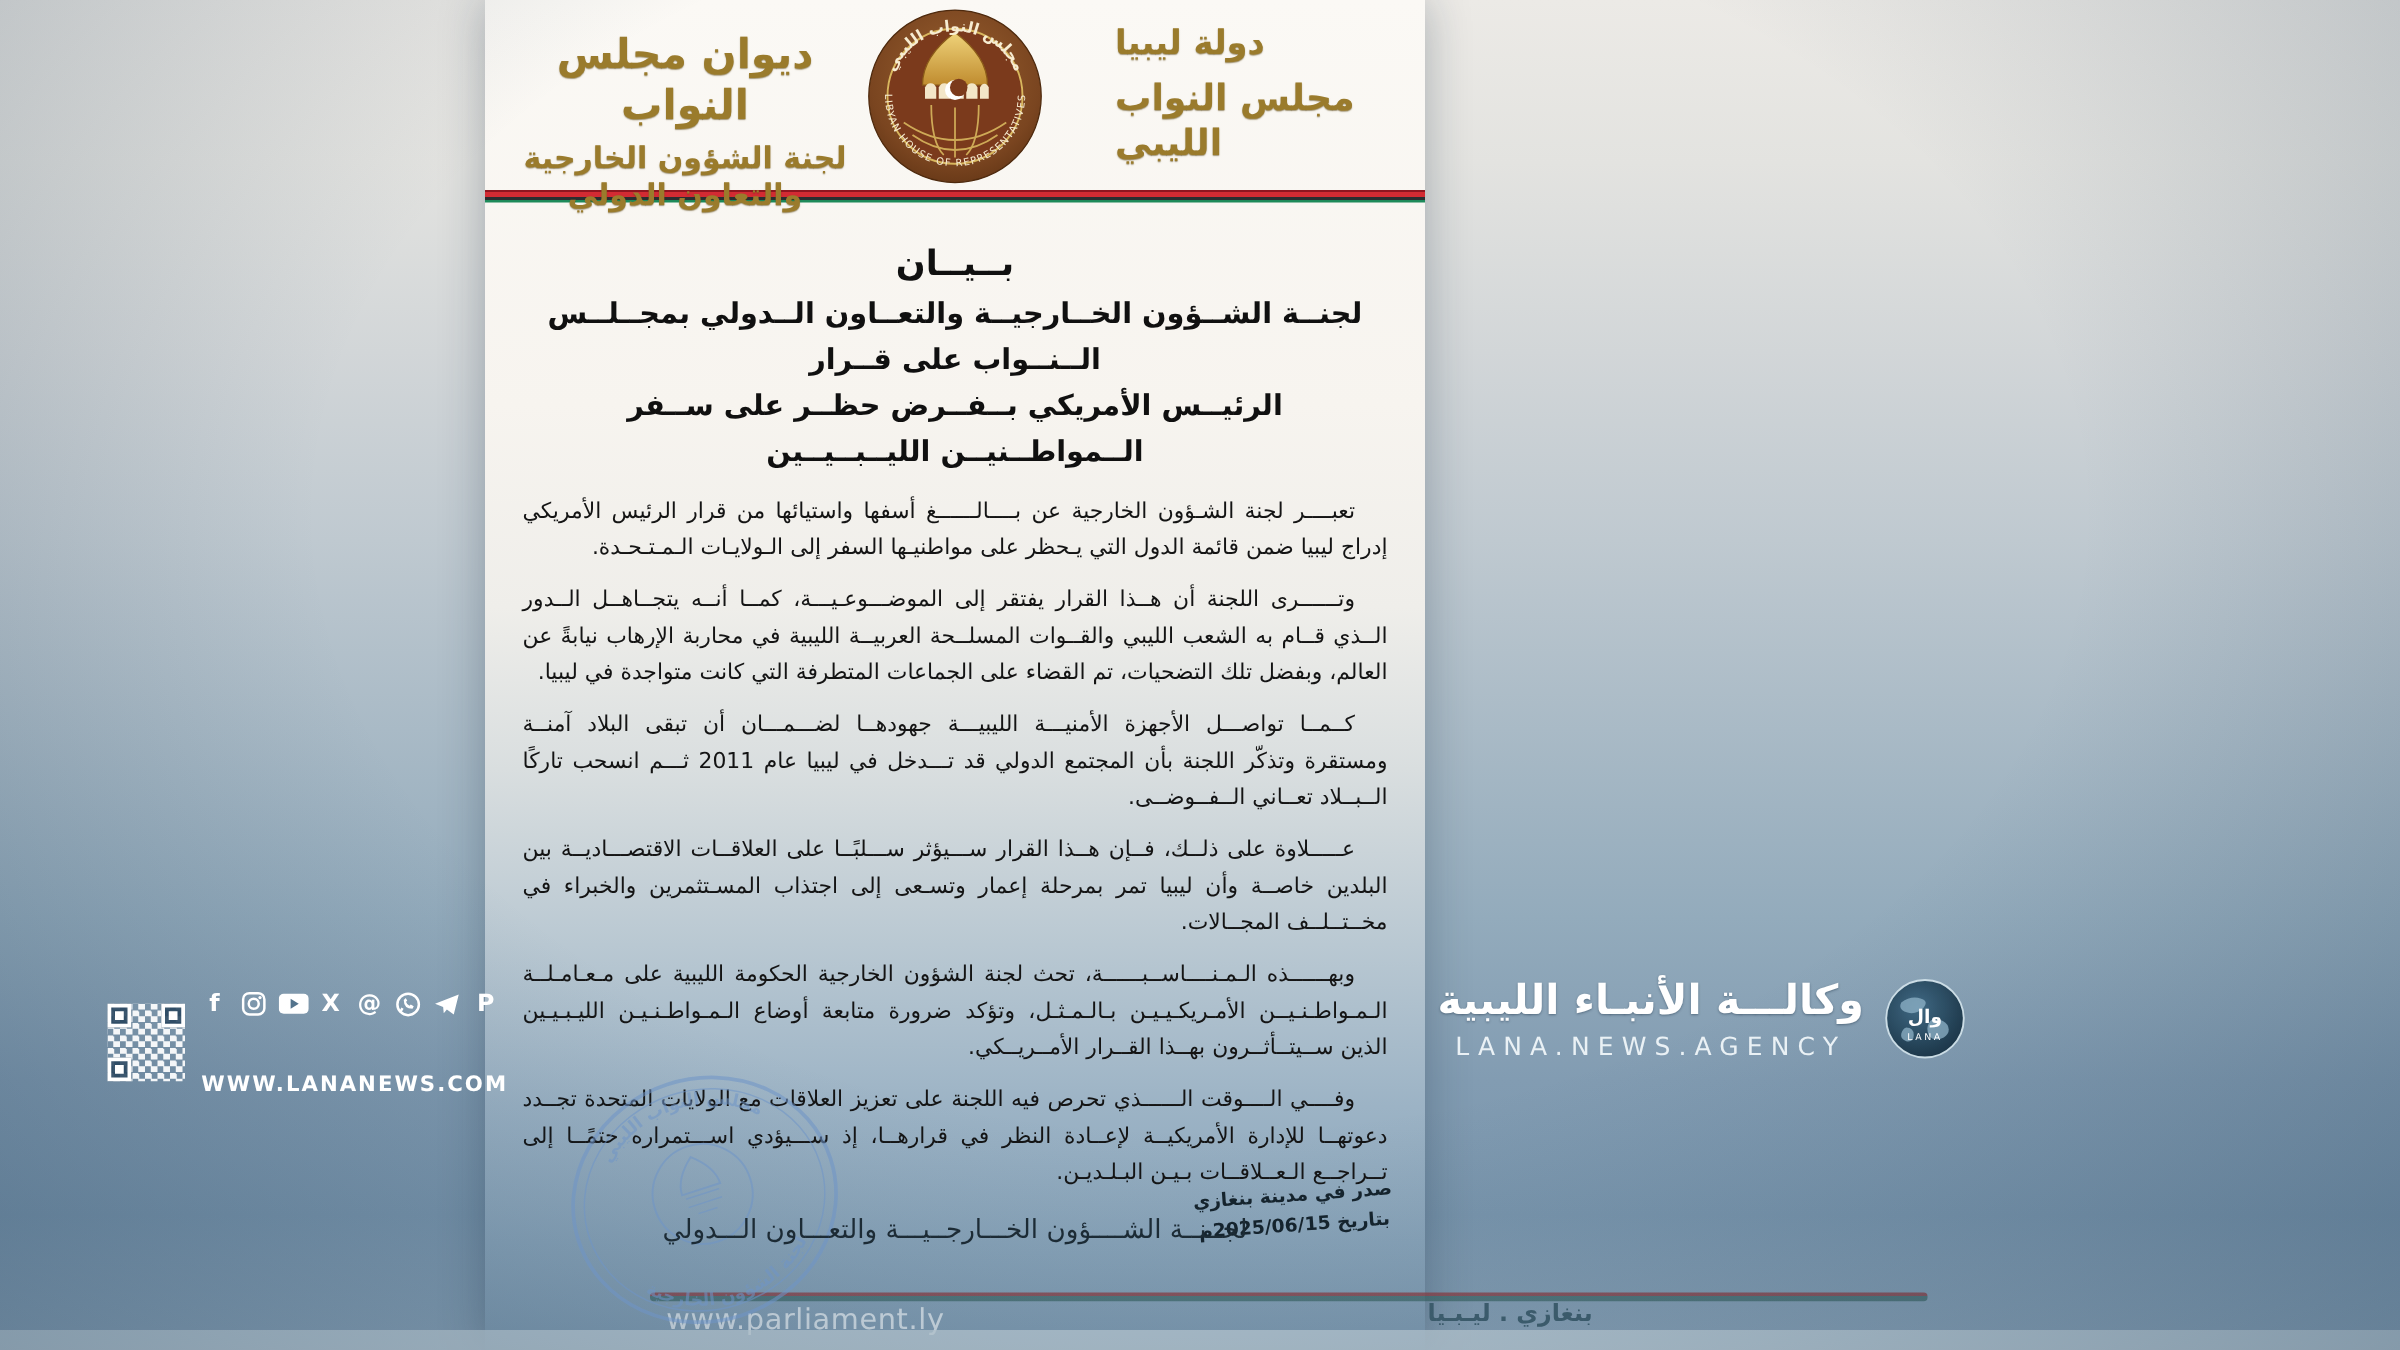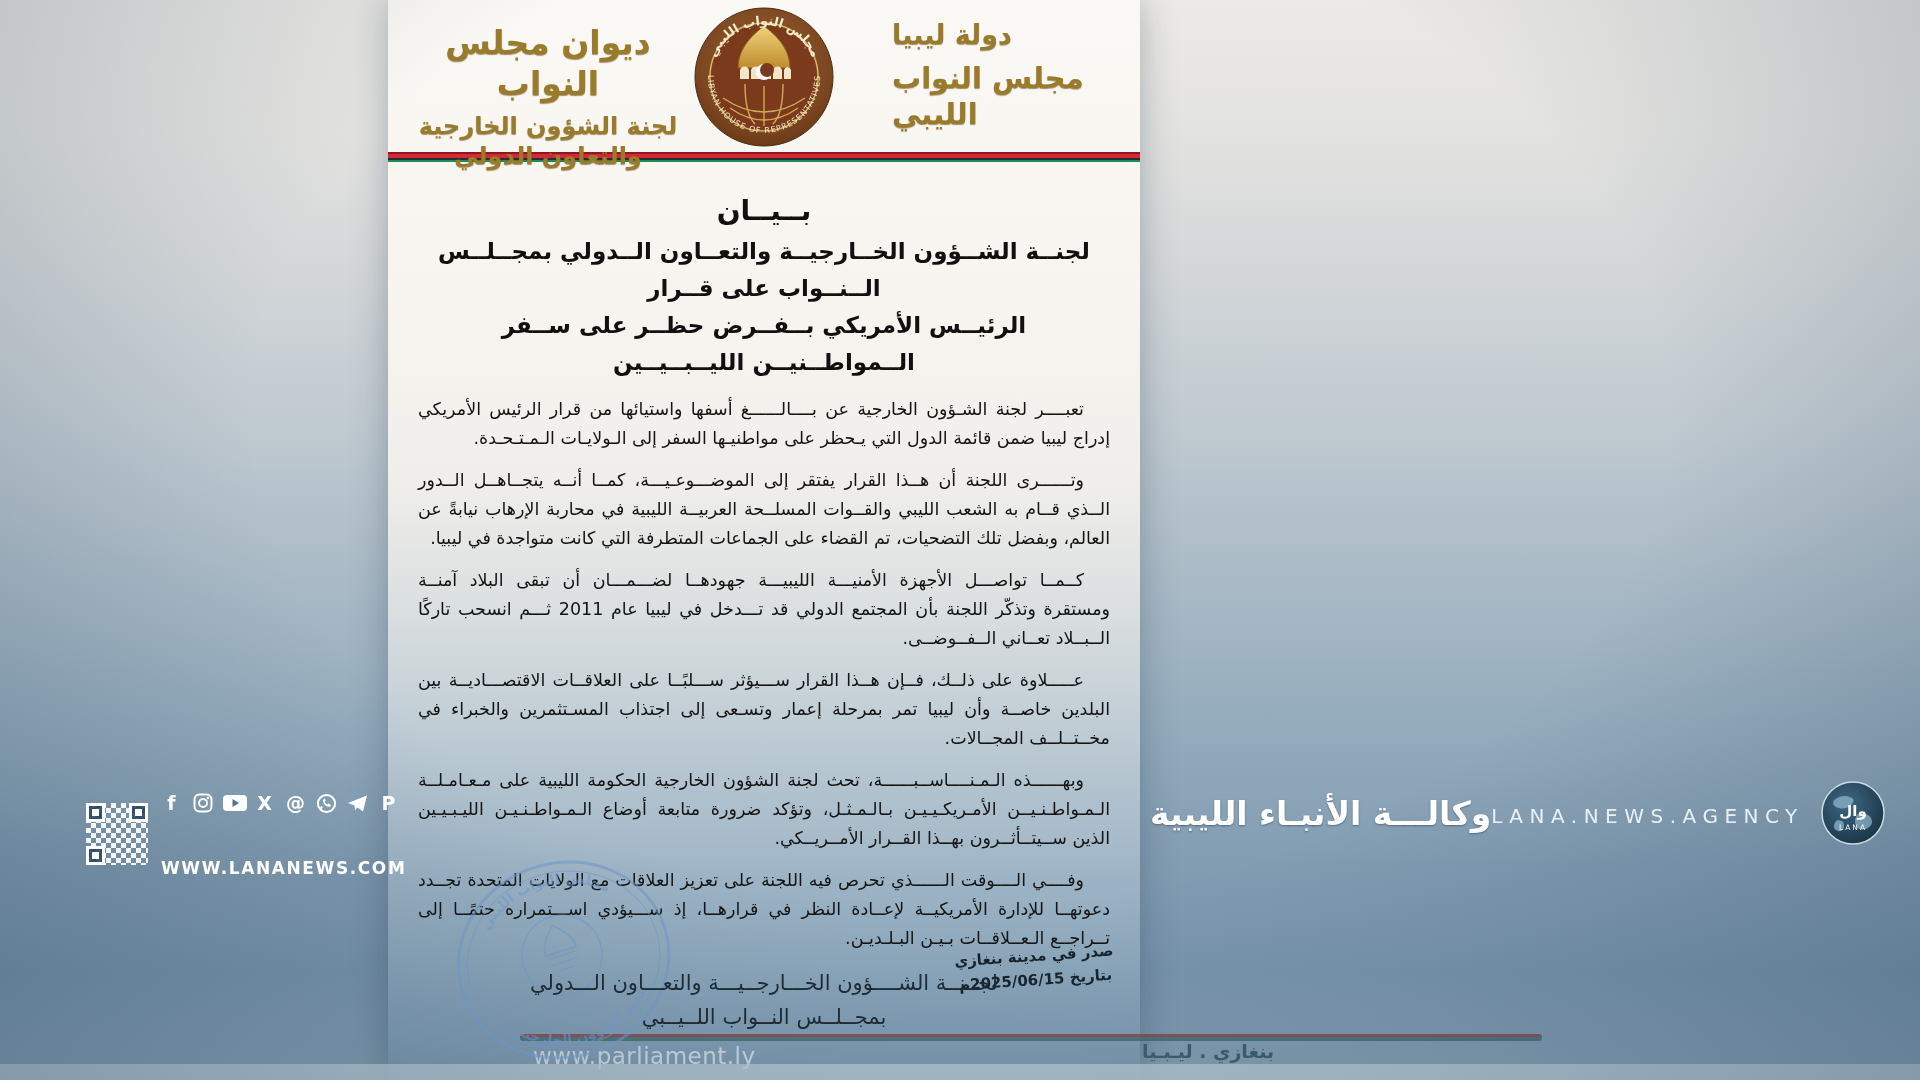--- a/index.html
+++ b/index.html
@@ -87,21 +87,21 @@
   .ol-col { display:flex; flex-direction:column; gap:5px; }
   .icons { display:flex; gap:10px; align-items:center; height:26px; }
   .sicon { color:#fff; font-weight:bold; font-size:19px; width:21px; text-align:center;
     line-height:24px; display:inline-block; }
   .sicon svg { display:block; margin:0 auto; }
   .lana-site { font-size:17px; font-weight:bold; color:#ffffff; letter-spacing:1.6px;margin-top:37px; }
 
   
   .overlay-right { position:absolute; left:1150px; top:780px; display:flex;
     align-items:center; gap:16px; z-index:5; }
-  .brand-txt { display:flex; flex-direction:row; align-items:center; }
+  .brand-txt { display:flex; flex-direction:column; align-items:center; }
   .brand-ar { font-size:33px; font-weight:bold; color:#ffffff; direction:rtl;
     text-shadow:0 1px 2px rgba(10,30,50,.4); }
   .brand-en { font-size:20px; color:#eaf1f5; letter-spacing:6.5px; margin-top:6px; }
 </style>
 </head>
 <body>
 
 <div class="stage">
 
   <div class="paper">
@@ -167,21 +167,20 @@
       <p>تعبــــر لجنة الشـؤون الخارجية عن بــــالــــــغ أسفها واستيائها من قرار الرئيس الأمريكي إدراج ليبيا ضمن قائمة الدول التي يـحظر على مواطنيـها السفر إلى الـولايـات الـمـتـحـدة.</p>
       <p>وتــــــرى اللجنة أن هــذا القرار يفتقر إلى الموضـــوعـيـــة، كمــا أنــه يتجــاهــل الــدور الــذي قــام به الشعب الليبي والقــوات المسلــحة العربيــة الليبية في محاربة الإرهاب نيابةً عن العالم، وبفضل تلك التضحيات، تم القضاء على الجماعات المتطرفة التي كانت متواجدة في ليبيا.</p>
       <p>كــمــا تواصـــل الأجهزة الأمنيـــة الليبيـــة جهودهــا لضـــمـــان أن تبقى البلاد آمنــة ومستقرة وتذكّر اللجنة بأن المجتمع الدولي قد تـــدخل في ليبيا عام 2011 ثـــم انسحب تاركًا الــبــلاد تعــاني الــفــوضــى.</p>
       <p>عـــــلاوة على ذلــك، فــإن هــذا القرار ســـيؤثر ســـلبًــا على العلاقــات الاقتصـــاديــة بين البلدين خاصــة وأن ليبيا تمر بمرحلة إعمار وتسـعى إلى اجتذاب المسـتثمرين والخبراء في مخــتــلــف المجــالات.</p>
       <p>وبهــــــذه الـمـنــــاســبــــــة، تحث لجنة الشؤون الخارجية الحكومة الليبية على مـعـامـلــة الـمـواطـنـيــن الأمـريكـيـيـن بـالـمـثـل، وتؤكد ضرورة متابعة أوضاع الـمـواطـنـيـن الليـبـيـين الذين ســيتــأثــرون بهــذا القــرار الأمــريــكي.</p>
       <p>وفــــي الــــوقت الــــــذي تحرص فيه اللجنة على تعزيز العلاقات مع الولايات المتحدة تجــدد دعوتهــا للإدارة الأمريكيــة لإعــادة النظر في قرارهــا، إذ ســـيؤدي اســـتمراره حتمًــا إلى تــراجــع الـعــلاقــات بـيـن البـلـديـن.</p>
     </div>
 
     <div class="signature">
       <div>لجــنــة الشــــؤون الخـــارجــيـــة والتعـــاون الـــدولي</div>
-      <div>بمجــلــس النــواب اللــيــبي</div>
     </div>
 
     <svg class="stamp" width="235" height="218" viewBox="0 0 235 218">
       <defs>
         <path id="sTop" d="M 32,112 A 86,80 0 0 1 204,112"></path>
         <path id="sBot" d="M 26,106 A 92,86 0 0 0 210,106"></path>
       </defs>
       <g stroke="#6f95c8" fill="none">
         <ellipse cx="118" cy="108" rx="106" ry="97" stroke-width="3"></ellipse>
         <ellipse cx="118" cy="108" rx="97" ry="88" stroke-width="1.2"></ellipse>

